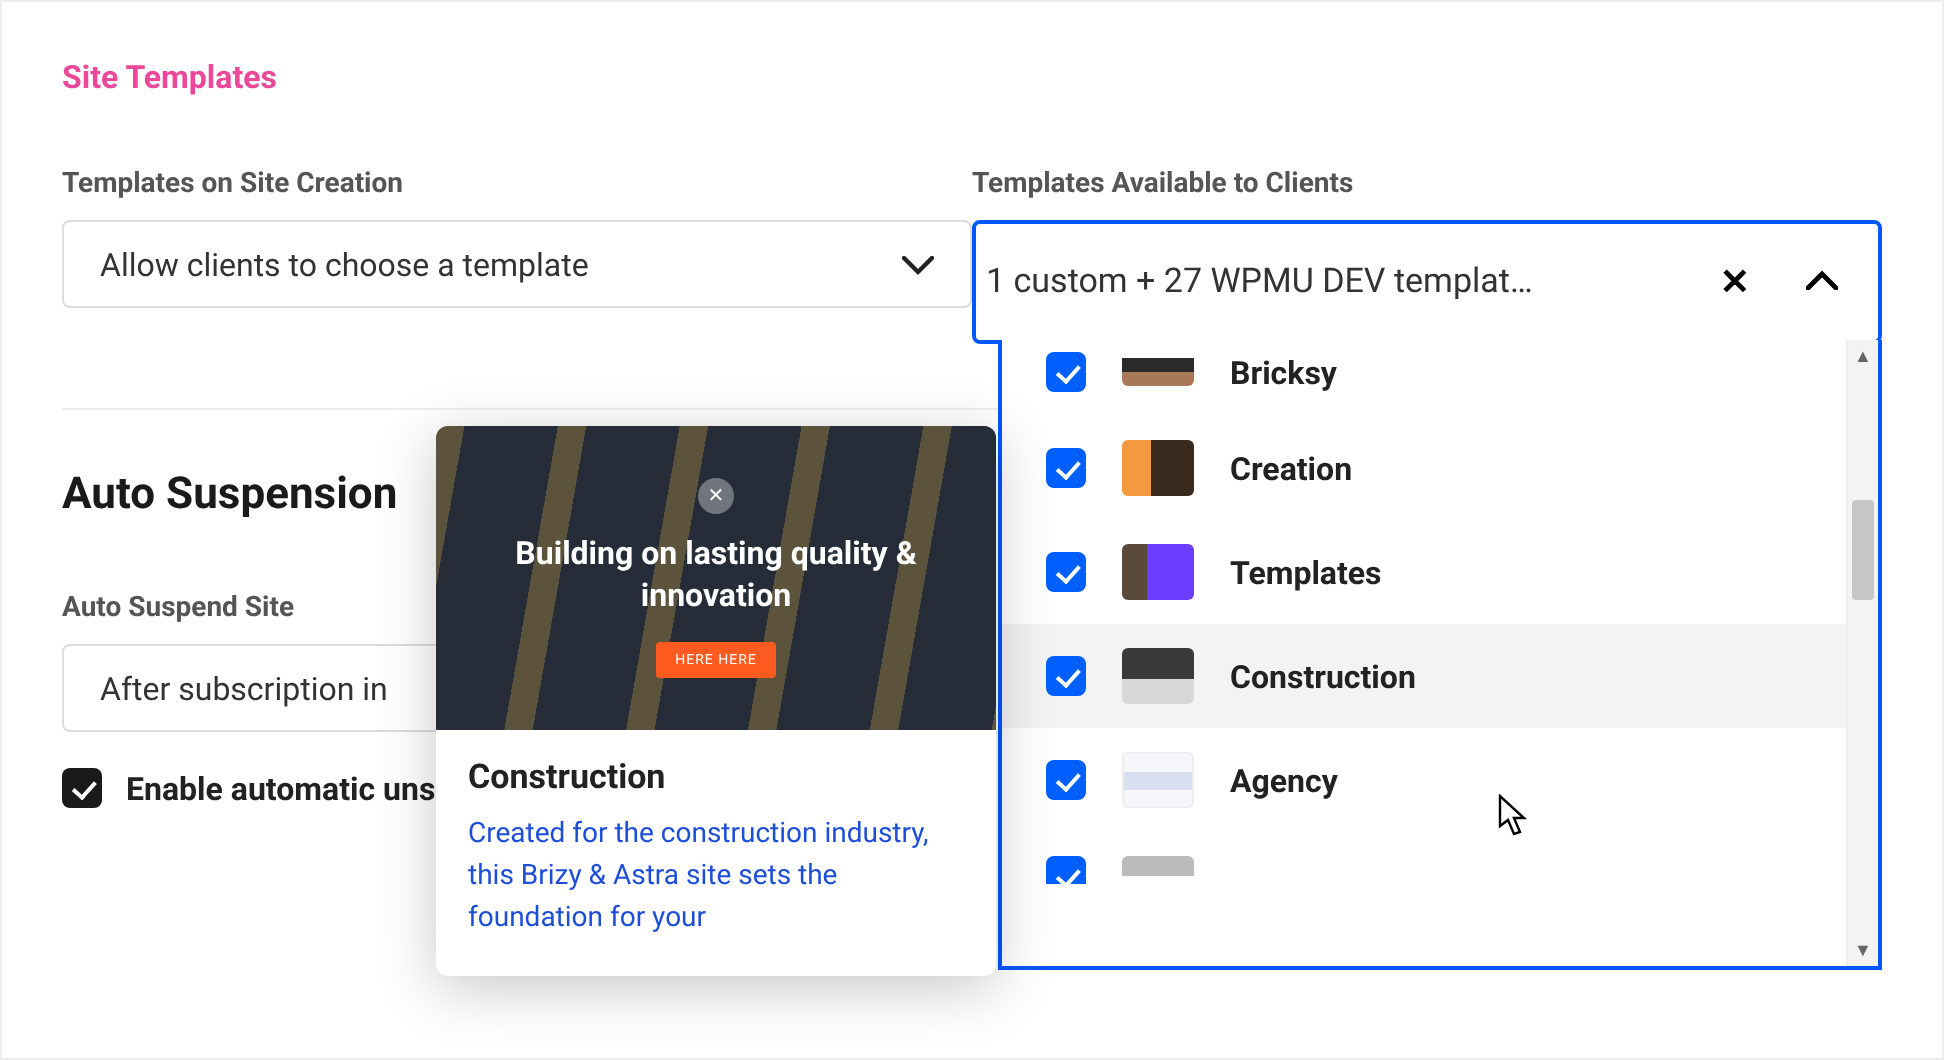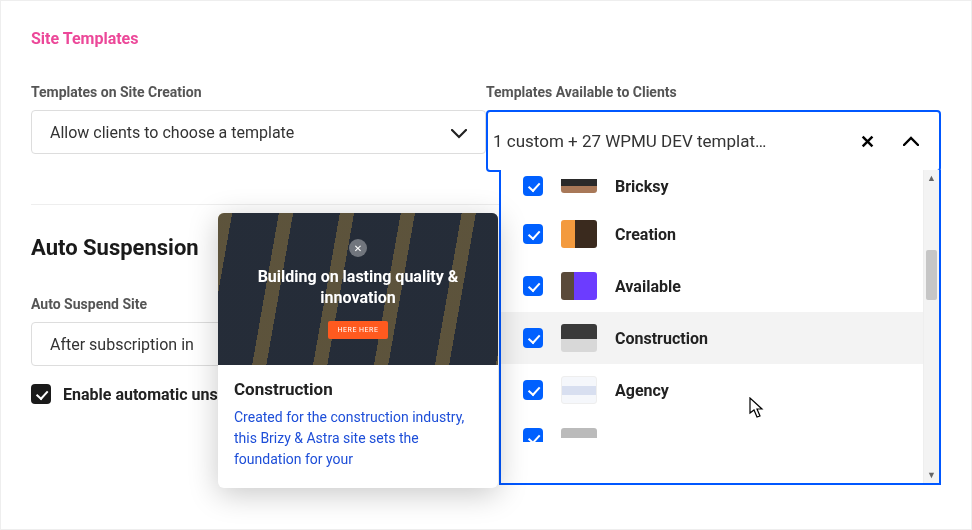--- a/index.html
+++ b/index.html
@@ -260,21 +260,21 @@
 
             <div class="opt">
               <span class="chk"></span>
               <span class="thumb vintage"></span>
               <span class="opt-label bold">Creation</span>
             </div>
 
             <div class="opt">
               <span class="chk"></span>
               <span class="thumb freelancer"></span>
-              <span class="opt-label bold">Available</span>
+              <span class="opt-label bold">Templates</span>
             </div>
 
             <div class="opt highlight">
               <span class="chk"></span>
               <span class="thumb construction"></span>
               <span class="opt-label bold">Construction</span>
             </div>
 
             <div class="opt">
               <span class="chk"></span>

